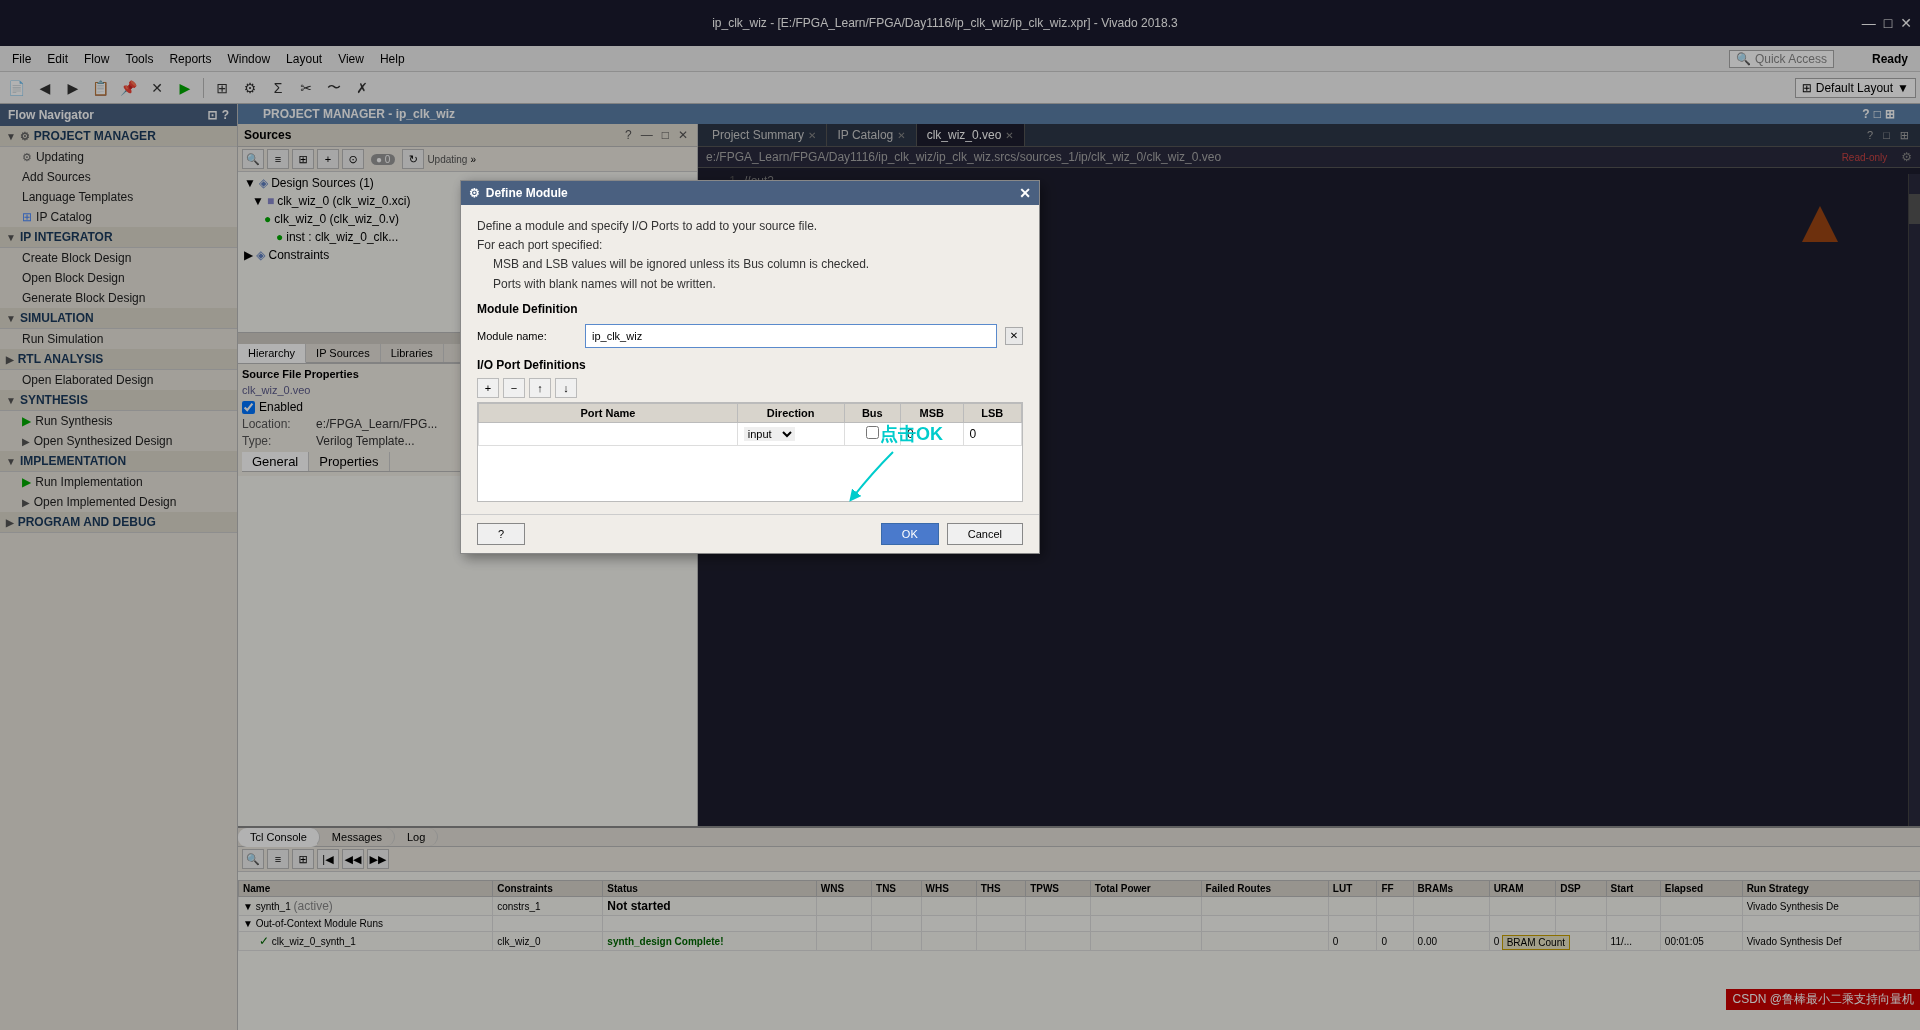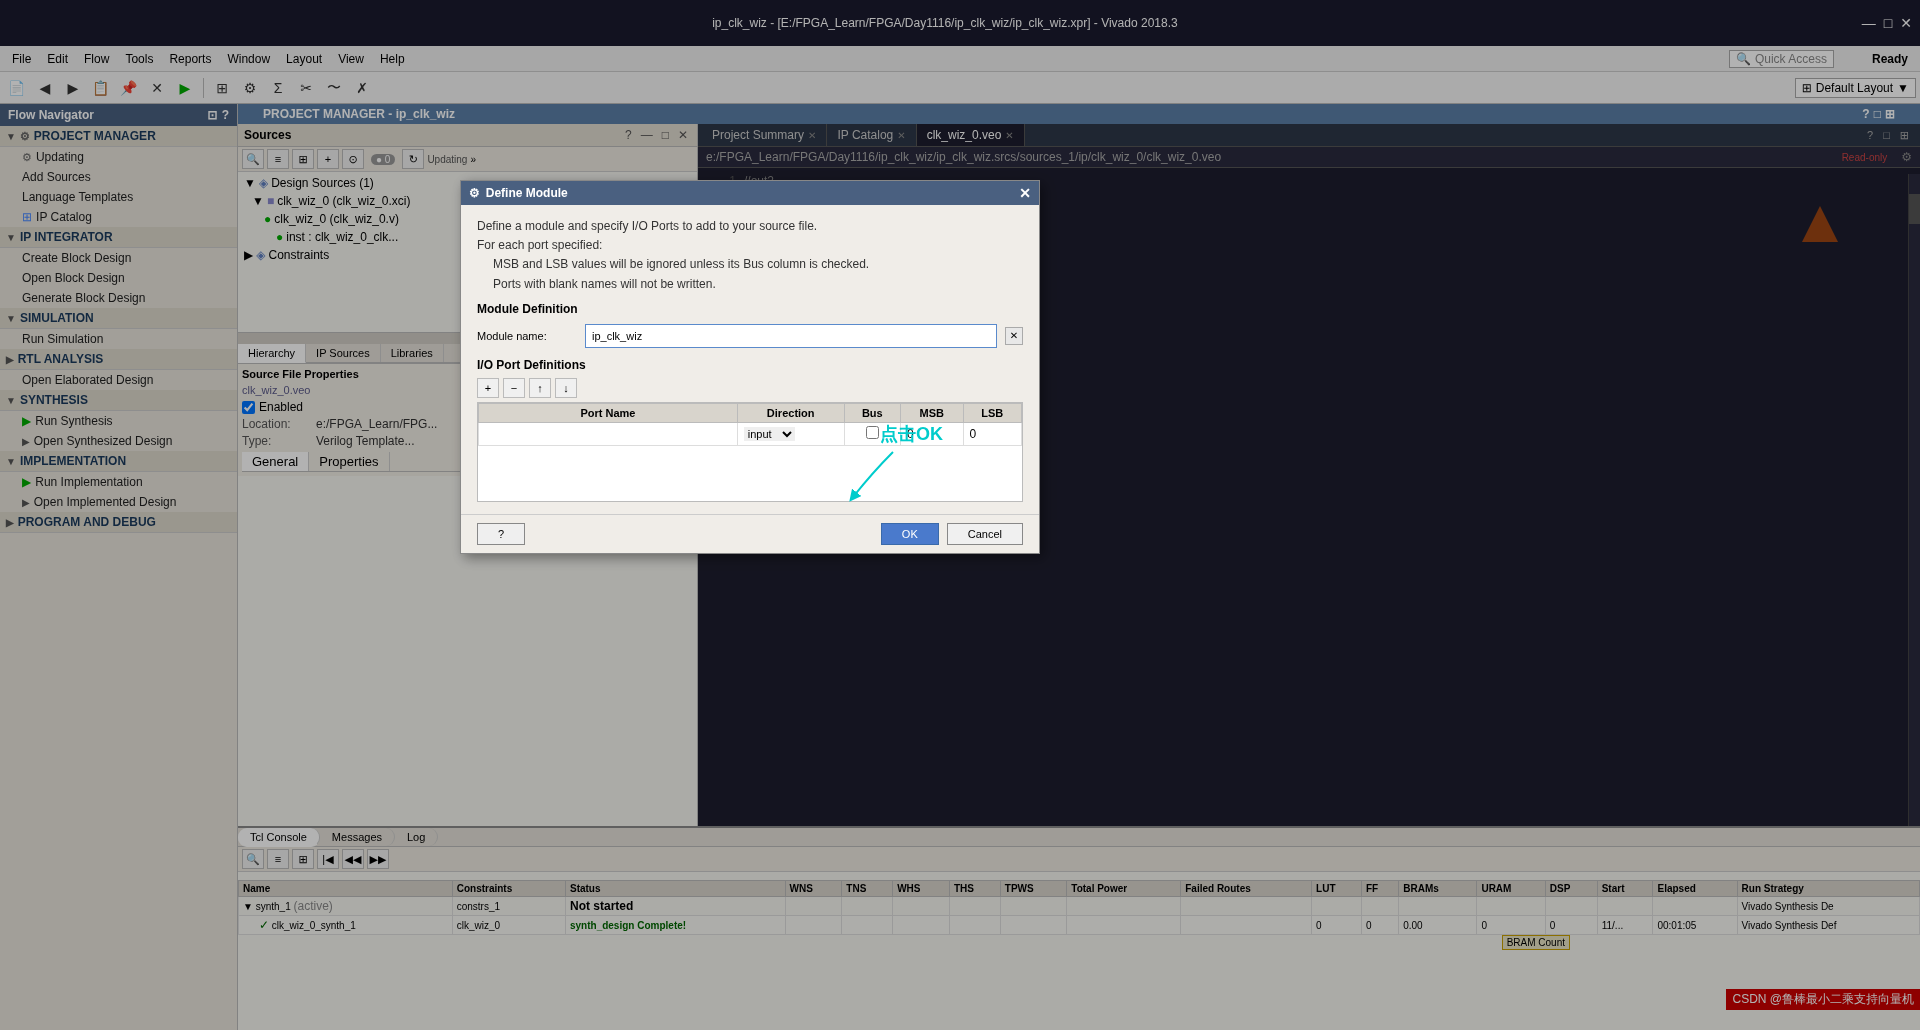--- a/index.html
+++ b/index.html
@@ -778,20 +778,40 @@
               <td></td>
                 <td></td>
                 <td></td>
                 <td></td>
                 <td></td>
                 <td></td>
                 <td></td>
               <td>Vivado Synthesis De</td>
             </tr>
             <tr>
+              <td>▼ Out-of-Context Module Runs</td>
+              <td></td>
+                <td></td>
+                <td></td>
+                <td></td>
+                <td></td>
+                <td></td>
+                <td></td>
+                <td></td>
+                <td></td>
+              <td></td>
+                <td></td>
+                <td></td>
+                <td></td>
+                <td></td>
+                <td></td>
+                <td></td>
+                <td></td>
+            </tr>
+            <tr>
               <td style="padding-left:20px;"><span style="color:#006600;">✓</span> clk_wiz_0_synth_1</td>
               <td>clk_wiz_0</td>
               <td class="status-green">synth_design Complete!</td>
               <td></td>
                 <td></td>
                 <td></td>
                 <td></td>
                 <td></td>
                 <td></td>
                 <td></td>

